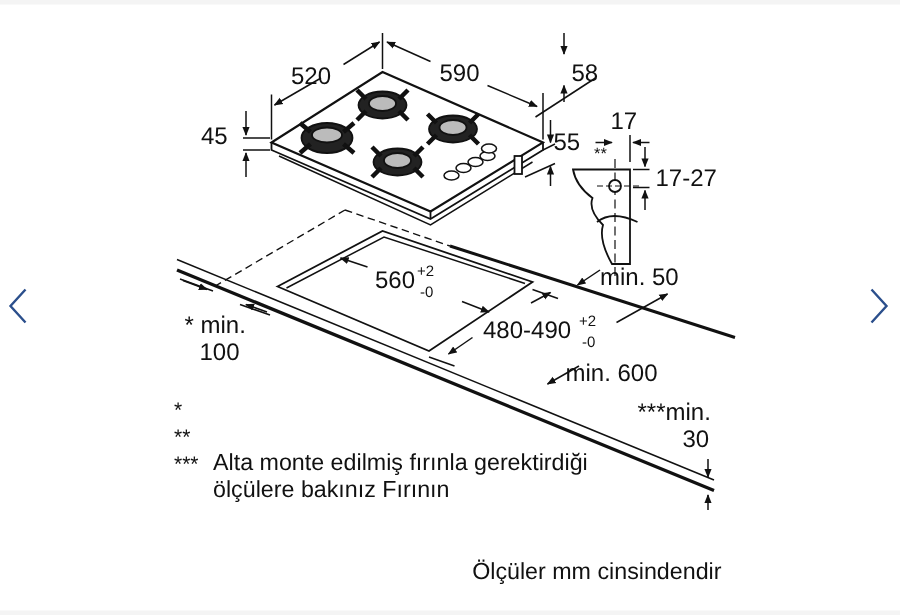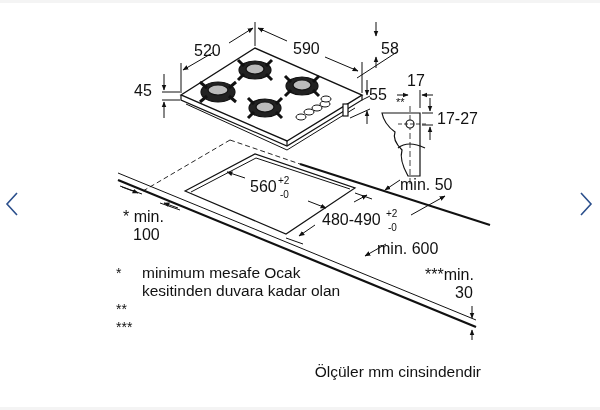--- a/index.html
+++ b/index.html
@@ -11,21 +11,21 @@
          display: flex; align-items: center; justify-content: center; }
   .nav.prev { left: 0px; }
   .nav.next { right: 2px; }
   svg.drawing { position: absolute; left: 0; top: 0; }
   .lbl { font-family: "Liberation Sans", sans-serif; fill: #111; }
   .notes { position: absolute; left: 116px; top: 264px; width: 370px;
            font-family: "Liberation Sans", sans-serif; font-size: 15.5px; line-height: 18px; color: #111; }
   .note-row { display: flex; }
   .note-mark { width: 26px; flex: none; font-size: 14px; }
   .note-text { flex: 1; }
-  .units { position: absolute; right: 119px; top: 363px; font-family: "Liberation Sans", sans-serif;
+  .units { position: absolute; right: 119px; top: 373px; font-family: "Liberation Sans", sans-serif;
            font-size: 15.5px; color: #111; }
 </style>
 </head>
 <body>
 
 <div class="topbar"></div>
 
 <svg class="drawing" width="600" height="410" viewBox="0 0 600 410">
   <defs>
     <marker id="arr" viewBox="0 0 10 10" refX="9" refY="5" markerWidth="6" markerHeight="6" orient="auto-start-reverse">
@@ -193,24 +193,24 @@
 </div>
 <div class="nav next">
   <svg width="14" height="26" viewBox="0 0 14 26">
     <polyline points="2,2 12,13 2,24" fill="none" stroke="#2b4f8c" stroke-width="1.6"></polyline>
   </svg>
 </div>
 
 <div class="notes">
   <div class="note-row">
     <span class="note-mark">*</span>
-    <span class="note-text" style="max-width:200px">minimum mesafe Ocak kesitinden duvara kadar olan</span>
   </div>
   <div class="note-row">
     <span class="note-mark">**</span>
   </div>
   <div class="note-row">
     <span class="note-mark">***</span>
+    <span class="note-text" style="max-width:290px">Alta monte edilmiş fırınla gerektirdiği ölçülere bakınız Fırının</span>
   </div>
 </div>
 <div class="units">Ölçüler mm cinsindendir</div>
 
 <div class="bottombar"></div>
 
 </body></html>

